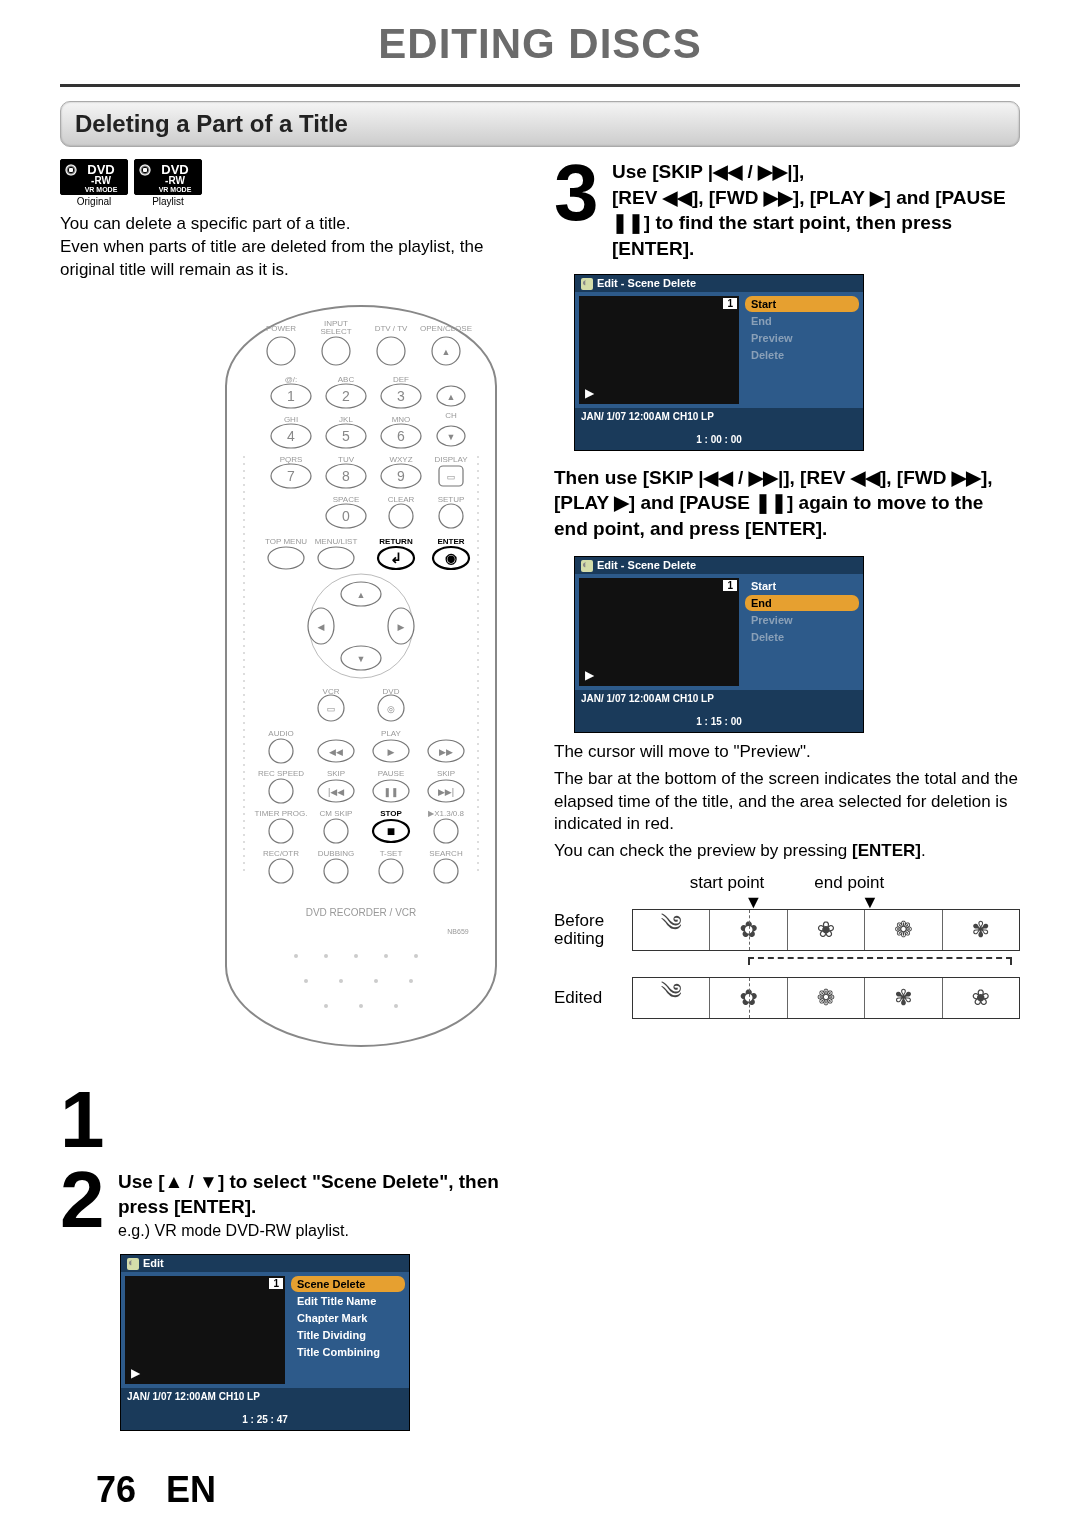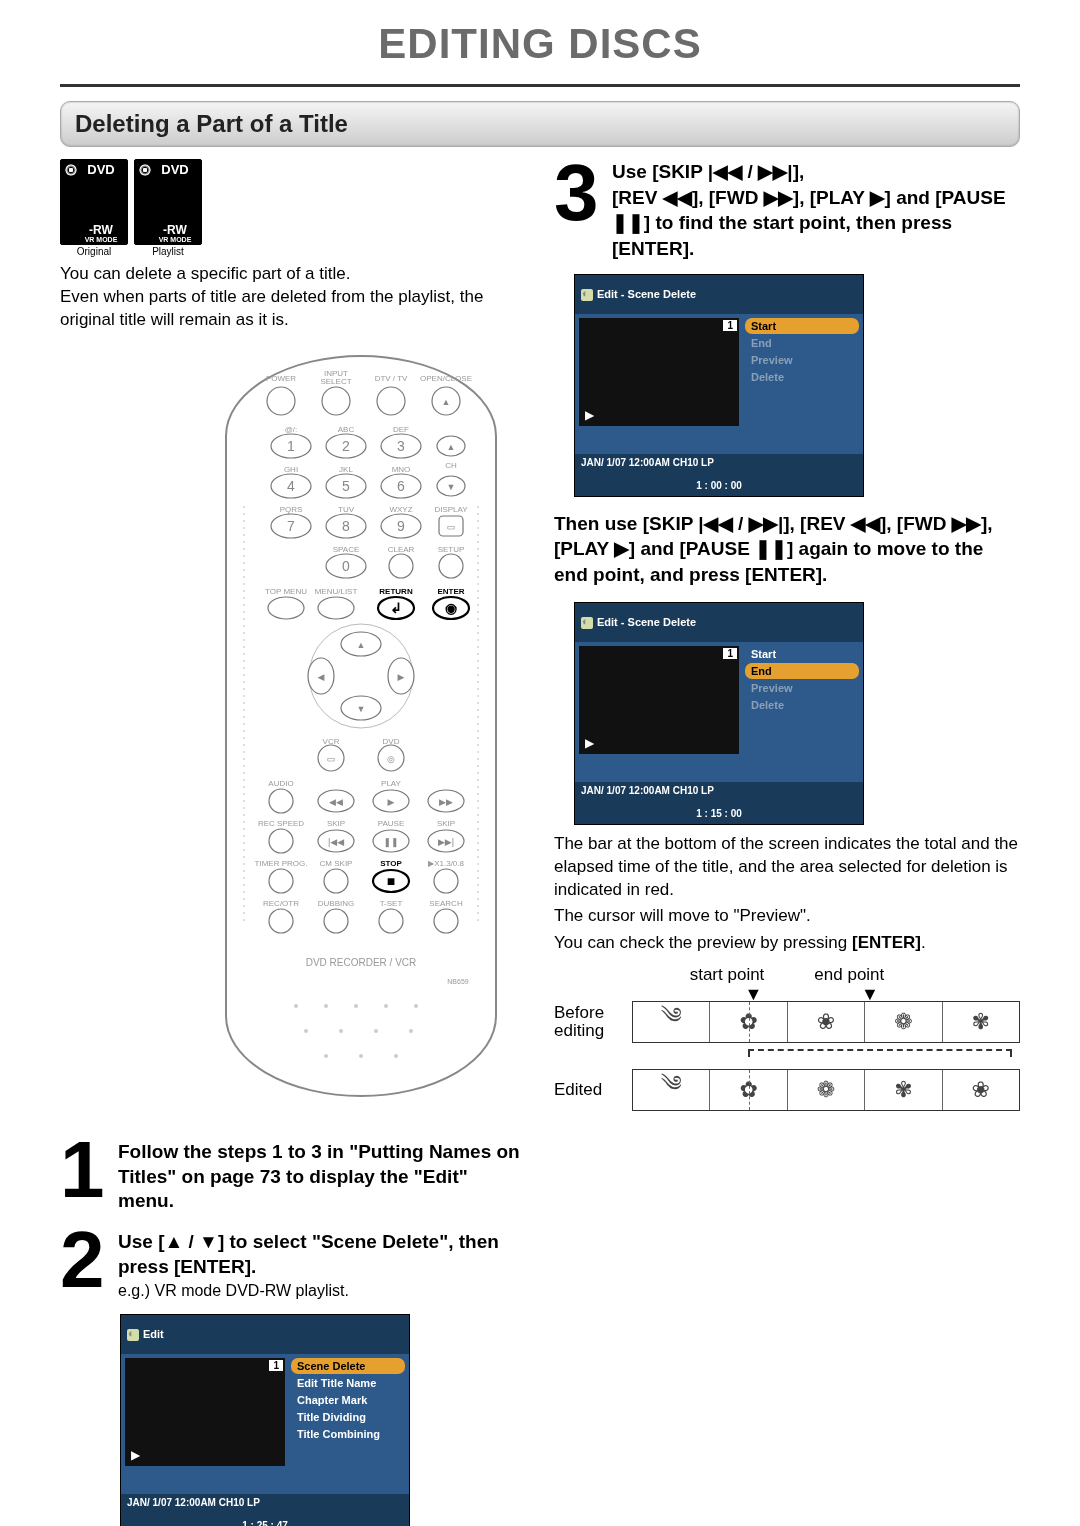--- a/index.html
+++ b/index.html
@@ -52,21 +52,21 @@
   }
   .dvd-badge::before {
     content: "";
     position: absolute;
     left: 4px; top: 4px;
     width: 12px; height: 12px;
     border-radius: 50%;
     background: radial-gradient(circle, #fff 2px, #000 2.5px, #fff 5px, #333 6px);
   }
   .dvd-badge .line1 { font-size: 13px; font-weight: 900; }
-  .dvd-badge .line2 { font-size: 12px; margin-top: 48px; }
+  .dvd-badge .line2 { font-size: 10px; }
   .dvd-badge .line3 { font-size: 7px; }
   .badge-sub { font-size: 10px; text-align: center; margin-top: 1px; }
   .intro { font-size: 17px; line-height: 1.35; margin-bottom: 14px; }
 
   .remote-wrap { text-align: right; margin: 8px 0 26px; }
   svg.remote { width: 330px; height: auto; }
 
   .step { display: flex; gap: 10px; margin-bottom: 12px; }
   .step-num {
     font-size: 80px;
@@ -80,21 +80,21 @@
   .osd {
     width: 290px;
     background: #2d5a8a;
     color: #fff;
     border: 1px solid #000;
     font-size: 11px;
     margin: 6px 0 8px 60px;
   }
   .osd-title {
     background: #1a3a5a;
-    padding: 13px 6px;
+    padding: 2px 6px;
     font-weight: bold;
     font-size: 11px;
   }
   .osd-title .ico {
     display: inline-block;
     width: 12px; height: 12px;
     background: #d4ddaa;
     border-radius: 2px;
     vertical-align: middle;
     margin-right: 4px;
@@ -138,21 +138,20 @@
     margin-bottom: 1px;
     border-radius: 7px;
   }
   .osd-side .opt.hl { background: #e6a030; color: #000; }
   .osd-side .opt.active { color: #fff; }
   .osd-info {
     background: #1a3a5a;
     padding: 3px 6px;
     font-size: 10px;
     font-weight: bold;
-    margin-top: 24px;
   }
   .osd-progress {
     background: #1a3a5a;
     padding: 3px 6px 5px;
     display: flex;
     align-items: center;
     gap: 6px;
     flex-direction: column;
   }
   .osd-bar {
@@ -429,21 +428,20 @@
             <circle cx="215" cy="685" r="2"></circle>
           <circle cx="130" cy="710" r="2"></circle>
             <circle cx="165" cy="710" r="2"></circle>
             <circle cx="200" cy="710" r="2"></circle>
         </g>
       </svg>
     </div>
 
     <div class="step">
       <div class="step-num">1</div>
-      <div class="step-body">Follow the steps 1 to 3 in "Putting Names on Titles" on page 73 to display the "Edit" menu.</div>
     </div>
 
     <div class="step">
       <div class="step-num">2</div>
       <div class="step-body">
         <span>Use [▲ / ▼] to select "Scene Delete", then press [ENTER].</span>
         <div class="sub">e.g.) VR mode DVD-RW playlist.</div>
       </div>
     </div>
 
@@ -519,22 +517,22 @@
       </div>
       <div class="osd-info">JAN/ 1/07 12:00AM CH10   LP</div>
       <div class="osd-progress">
         <div class="osd-bar">
           <div class="mark" style="left:68%;width:3px"></div>
         </div>
         <div class="osd-time">1 : 15 : 00</div>
       </div>
     </div>
 
+    <div class="col2-text">The cursor will move to "Preview".</div>
     <div class="col2-text">The bar at the bottom of the screen indicates the total and the elapsed time of the title, and the area selected for deletion is indicated in red.</div>
-    <div class="col2-text">The cursor will move to "Preview".</div>
     <div class="col2-text">
       You can check the preview by pressing <span class="b">[ENTER]</span>.
     </div>
 
     <div class="diagram">
       <div class="dia-labels">
         <span>start point</span>
         <span>end point</span>
       </div>
       <div style="display:flex">

